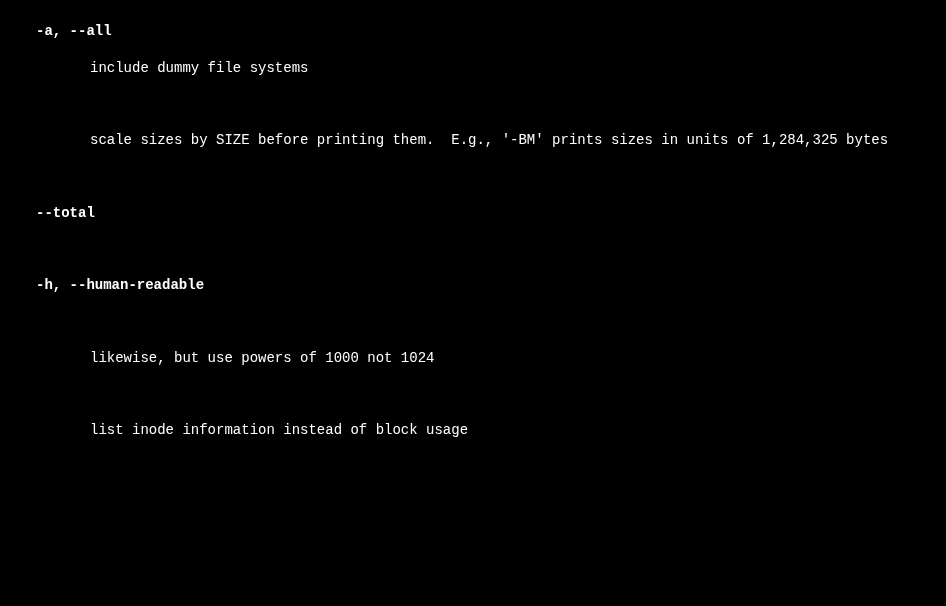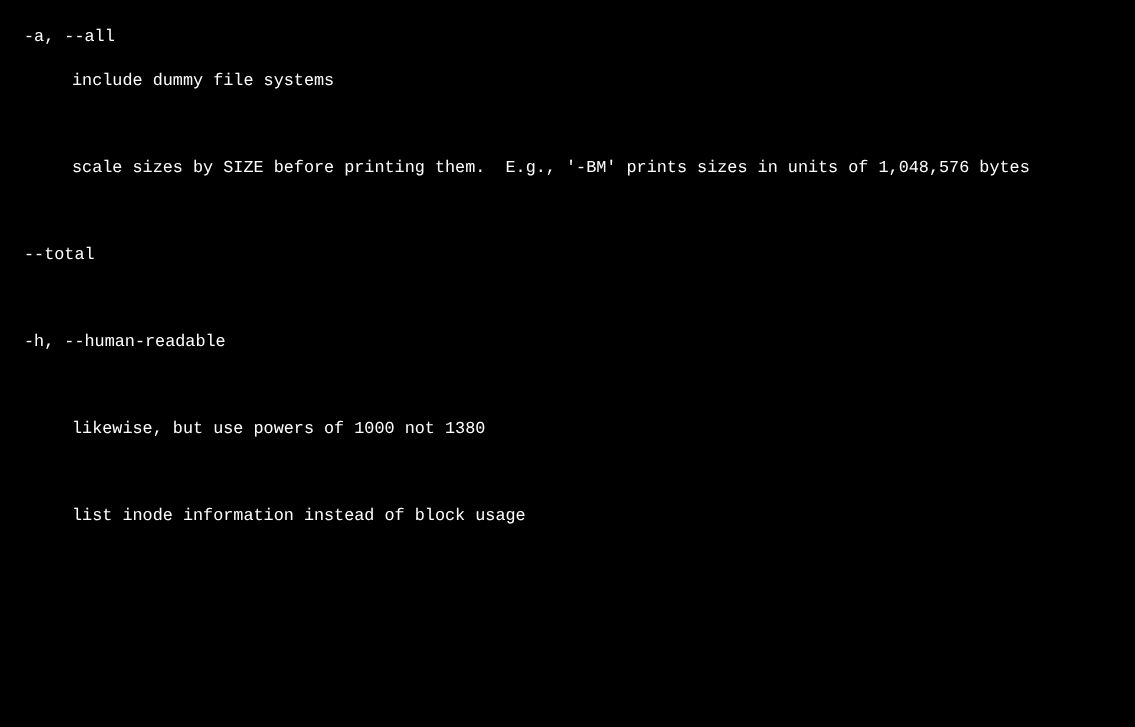--- a/index.html
+++ b/index.html
@@ -15,43 +15,44 @@
       line-height: 1.3;
       padding: 4px 0;
       width: 946px;
       height: 606px;
       overflow: hidden;
     }
     .man-content {
       white-space: pre;
     }
     .option-line {
-      padding-left: 20px;
+      padding-left: 36px;
+      font-weight: bold;
     }
     .desc-line {
-      padding-left: 60px;
+      padding-left: 90px;
     }
     .blank-line {
       height: 18px;
     }
   </style>
 </head>
 <body>
 
 <div class="man-content">
 <div class="option-line">-a, --all</div>
 <div class="desc-line">include dummy file systems</div>
 <div class="blank-line"></div>
-<div class="desc-line">scale sizes by SIZE before printing them.  E.g., '-BM' prints sizes in units of 1,048,576 bytes</div>
+<div class="desc-line">scale sizes by SIZE before printing them.  E.g., '-BM' prints sizes in units of 1,284,325 bytes</div>
 <div class="blank-line"></div>
 <div class="option-line">--total</div>
 <div class="blank-line"></div>
 <div class="option-line">-h, --human-readable</div>
 <div class="blank-line"></div>
-<div class="desc-line">likewise, but use powers of 1000 not 1380</div>
+<div class="desc-line">likewise, but use powers of 1000 not 1024</div>
 <div class="blank-line"></div>
 <div class="desc-line">list inode information instead of block usage</div>
 
 
 
 
 
 
 
 

